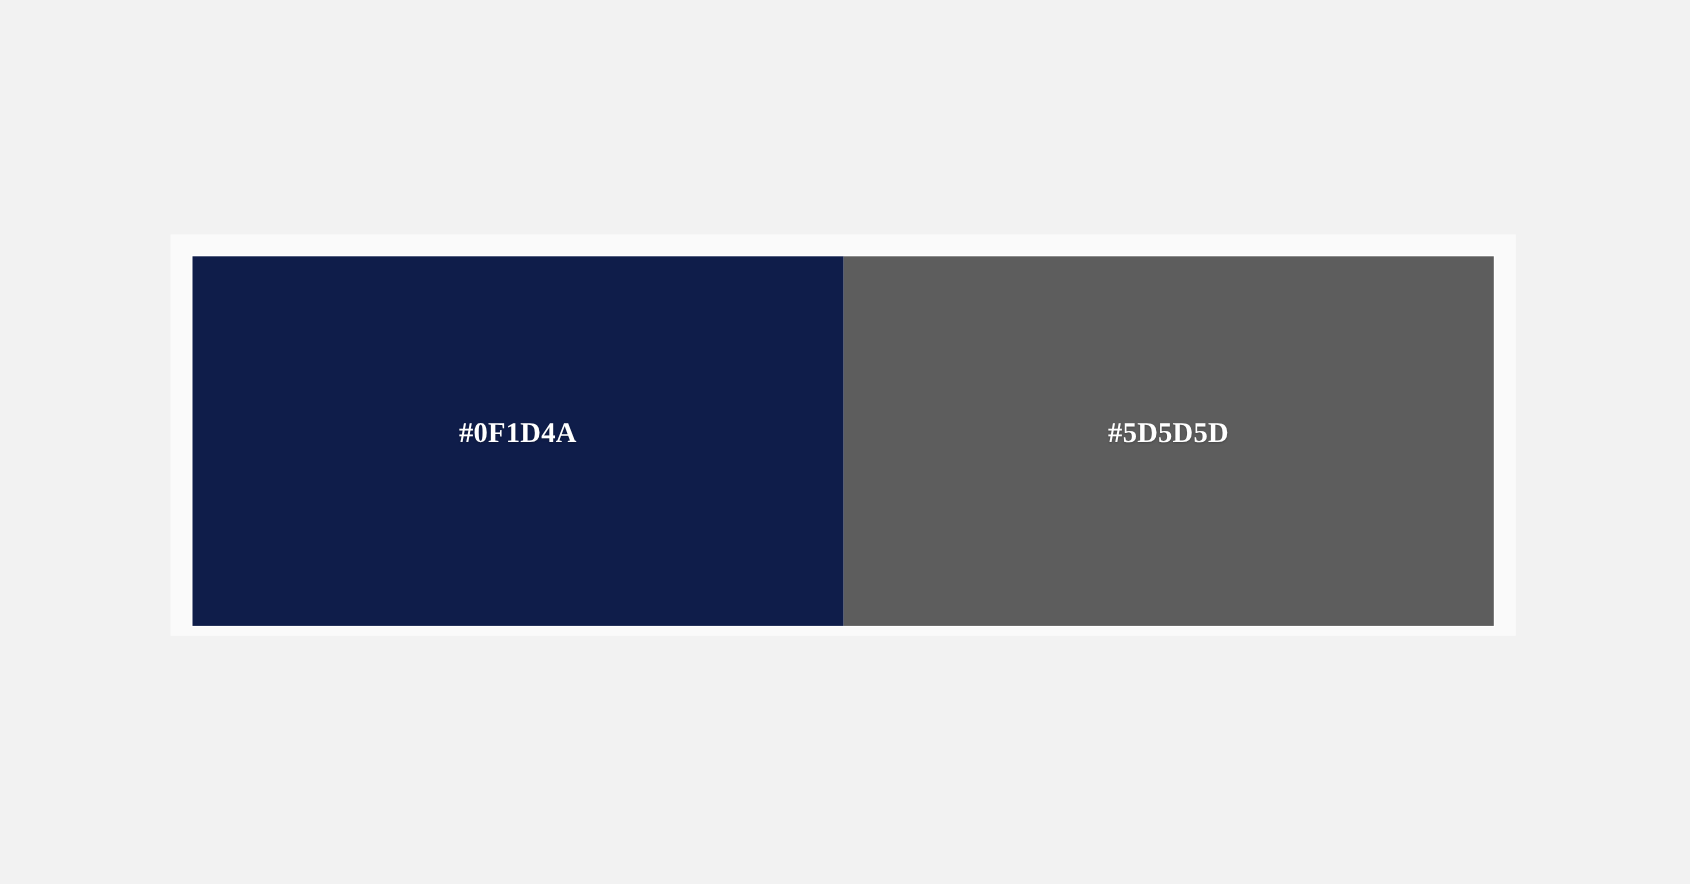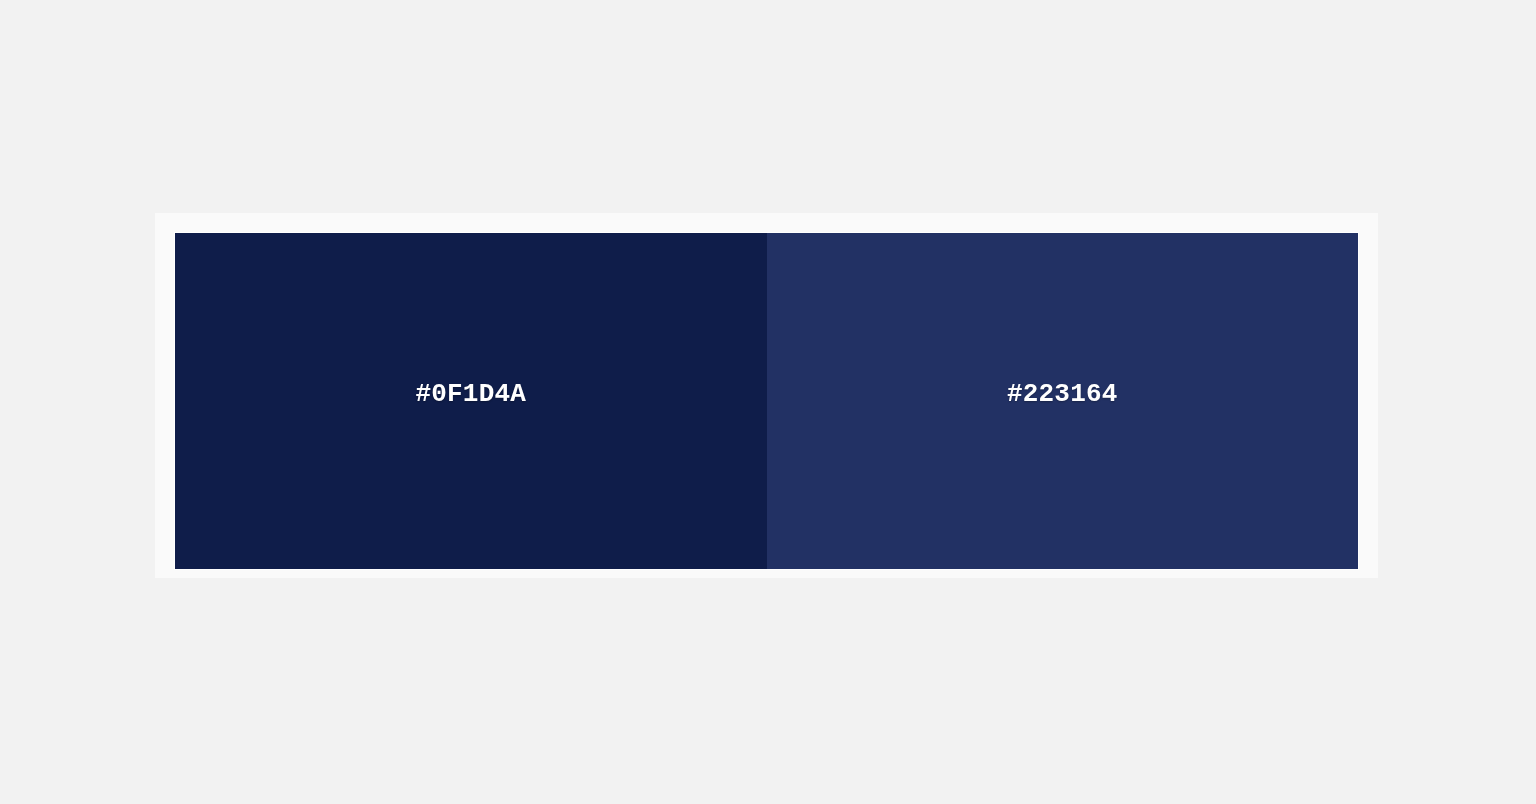--- a/index.html
+++ b/index.html
@@ -44,40 +44,40 @@
     display: flex;
     align-items: center;
     justify-content: center;
     overflow: hidden;
   }
 
   .swatch-label {
     position: relative;
     top: -7px;
     color: #ffffff;
-    font-family: Liberation Mono, monospace;
+    font-family: Liberation Serif, serif;
     font-size: 26px;
     font-weight: bold;
     letter-spacing: 0.2px;
     line-height: 1;
     white-space: nowrap;
     text-shadow: 0 1px 2px rgba(0,0,0,0.28);
   }
 </style>
 </head>
 <body style="background: rgb(242, 242, 242);">
 
 <div id="palette-card" style="background: rgb(250, 250, 250);"></div>
 
 <div id="swatch-strip" style="border-color: rgb(255, 255, 255); background: rgb(255, 255, 255);">
 
   <div class="swatch" style="background: rgb(15, 29, 74);">
     <span class="swatch-label" style="color: rgb(255, 255, 255);">#0F1D4A</span>
   </div>
 
-  <div class="swatch" style="background: rgb(34, 49, 100);">
-    <span class="swatch-label" style="color: rgb(255, 255, 255);">#223164</span>
+
+  <div class="swatch" style="background: rgb(93, 93, 93);">
+    <span class="swatch-label" style="color: rgb(255, 255, 255);">#5D5D5D</span>
   </div>
-
 
 
 
 </div>
 
 </body></html>

